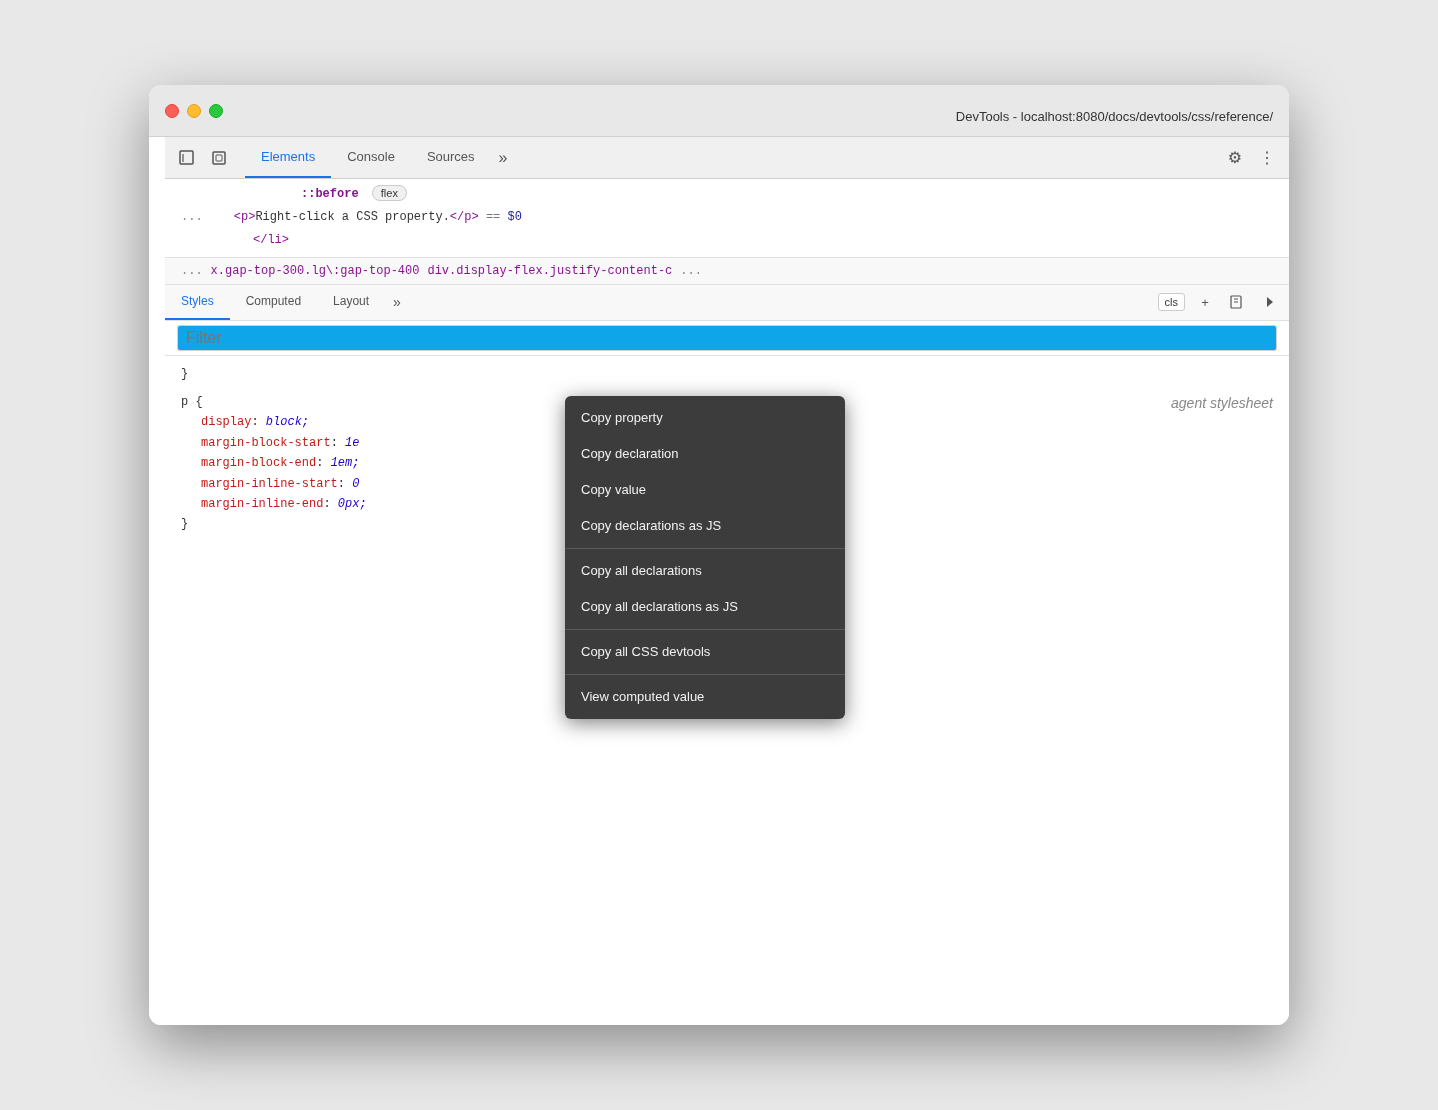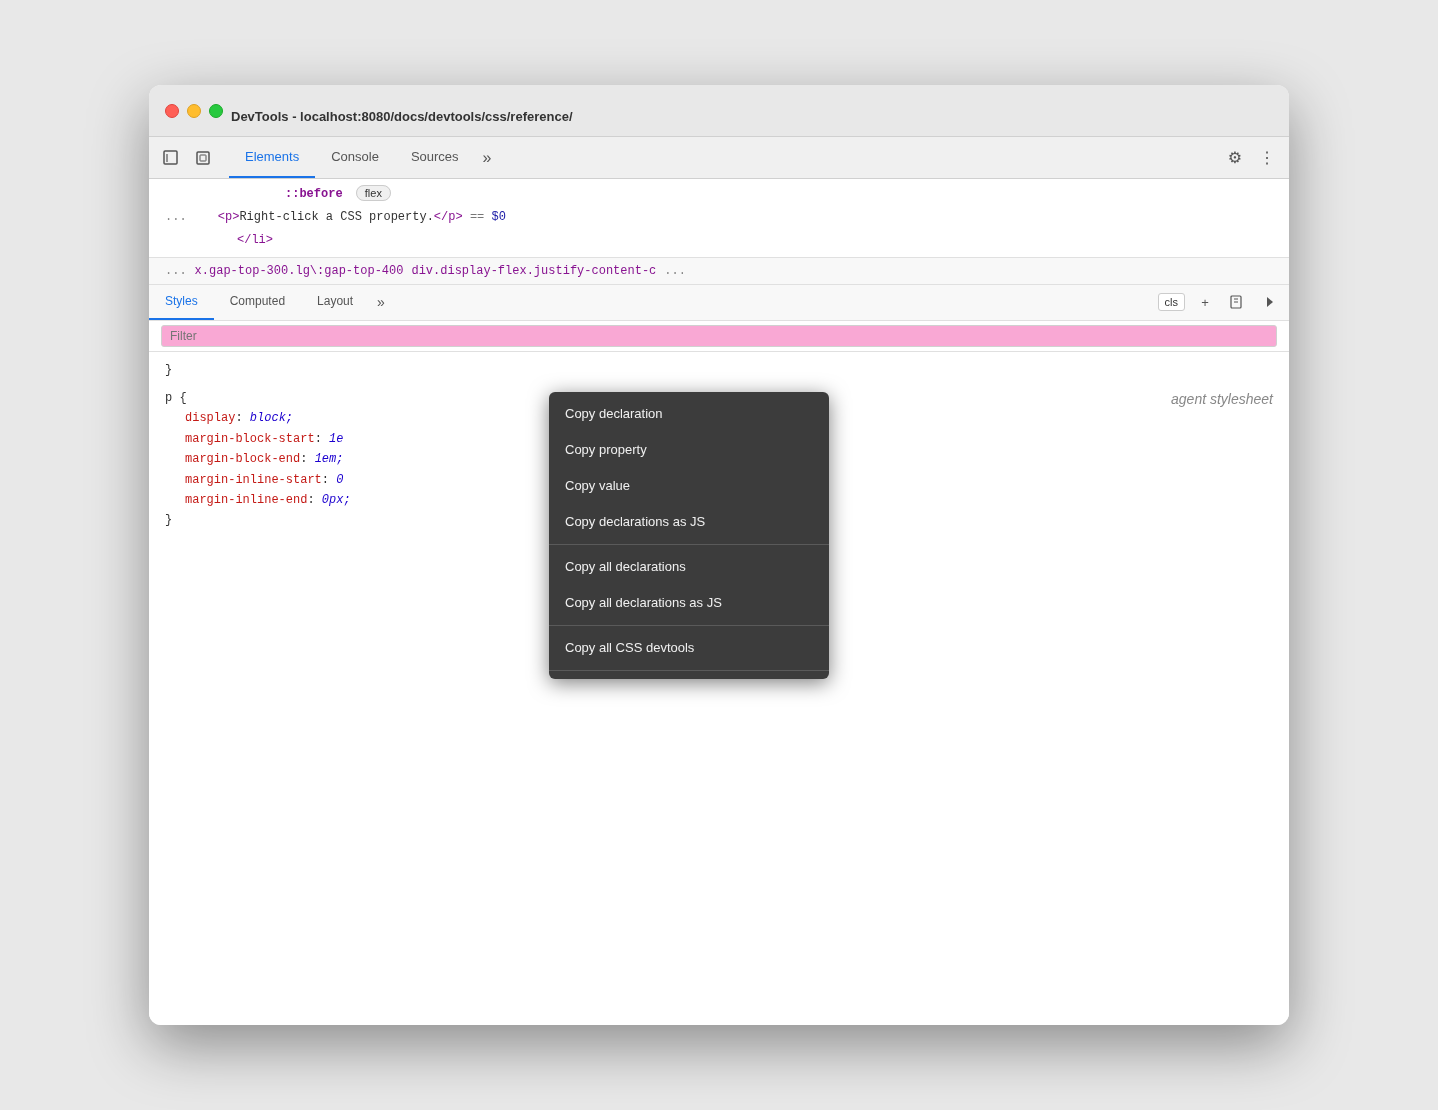--- a/index.html
+++ b/index.html
@@ -45,34 +45,35 @@
       width: 14px;
       height: 14px;
       border-radius: 50%;
     }
     .traffic-light.close { background: #ff5f56; border: 1px solid #e0443e; }
     .traffic-light.minimize { background: #ffbd2e; border: 1px solid #dea123; }
     .traffic-light.maximize { background: #27c93f; border: 1px solid #1aab29; }
 
     .titlebar-title {
       flex: 1;
-      text-align: left;
+      text-align: right;
       font-size: 13px;
-      font-weight: 700;
+      font-weight: 400;
       color: #333;
       margin-top: 11px;
     }
 
     
     .devtools {
       flex: 1;
       display: flex;
       flex-direction: column;
       background: #ffffff;
       overflow: hidden;
+      padding-left: 16px;
     }
 
     
     .devtools-toolbar {
       background: #f0f0f0;
       border-bottom: 1px solid #d0d0d0;
       display: flex;
       align-items: center;
       height: 42px;
       padding: 0 8px;
@@ -262,23 +263,23 @@
       border-bottom: 1px solid #e0e0e0;
       gap: 8px;
       flex-shrink: 0;
     }
 
     .filter-input {
       flex: 1;
       border: 1px solid #d0d0d0;
       border-radius: 3px;
       padding: 3px 8px;
-      font-size: 12px;
+      font-size: 16px;
       outline: none;
-      background: #f9a8d4;
+      background: #0ea5e9;
     }
 
     .styles-action-btn {
       width: 24px;
       height: 24px;
       display: flex;
       align-items: center;
       justify-content: center;
       cursor: pointer;
       color: #555;
@@ -480,28 +481,29 @@
           </div>
           <div style="padding-left:20px;">
             <span class="css-property">margin-inline-end</span><span class="css-colon">: </span><span class="css-value">0px;</span>
           </div>
           <div>
             <span class="css-brace">}</span>
           </div>
         </div>
 
         <div class="context-menu">
+          <div class="context-menu-item">Copy property</div>
           <div class="context-menu-item">Copy declaration</div>
-          <div class="context-menu-item">Copy property</div>
           <div class="context-menu-item">Copy value</div>
           <div class="context-menu-item">Copy declarations as JS</div>
           <div class="context-menu-divider"></div>
           <div class="context-menu-item">Copy all declarations</div>
           <div class="context-menu-item">Copy all declarations as JS</div>
           <div class="context-menu-divider"></div>
           <div class="context-menu-item">Copy all CSS devtools</div>
           <div class="context-menu-divider"></div>
+          <div class="context-menu-item">View computed value</div>
         </div>
 
       </div>
     </div>
   </div>
 </div>
 
 </body></html>

